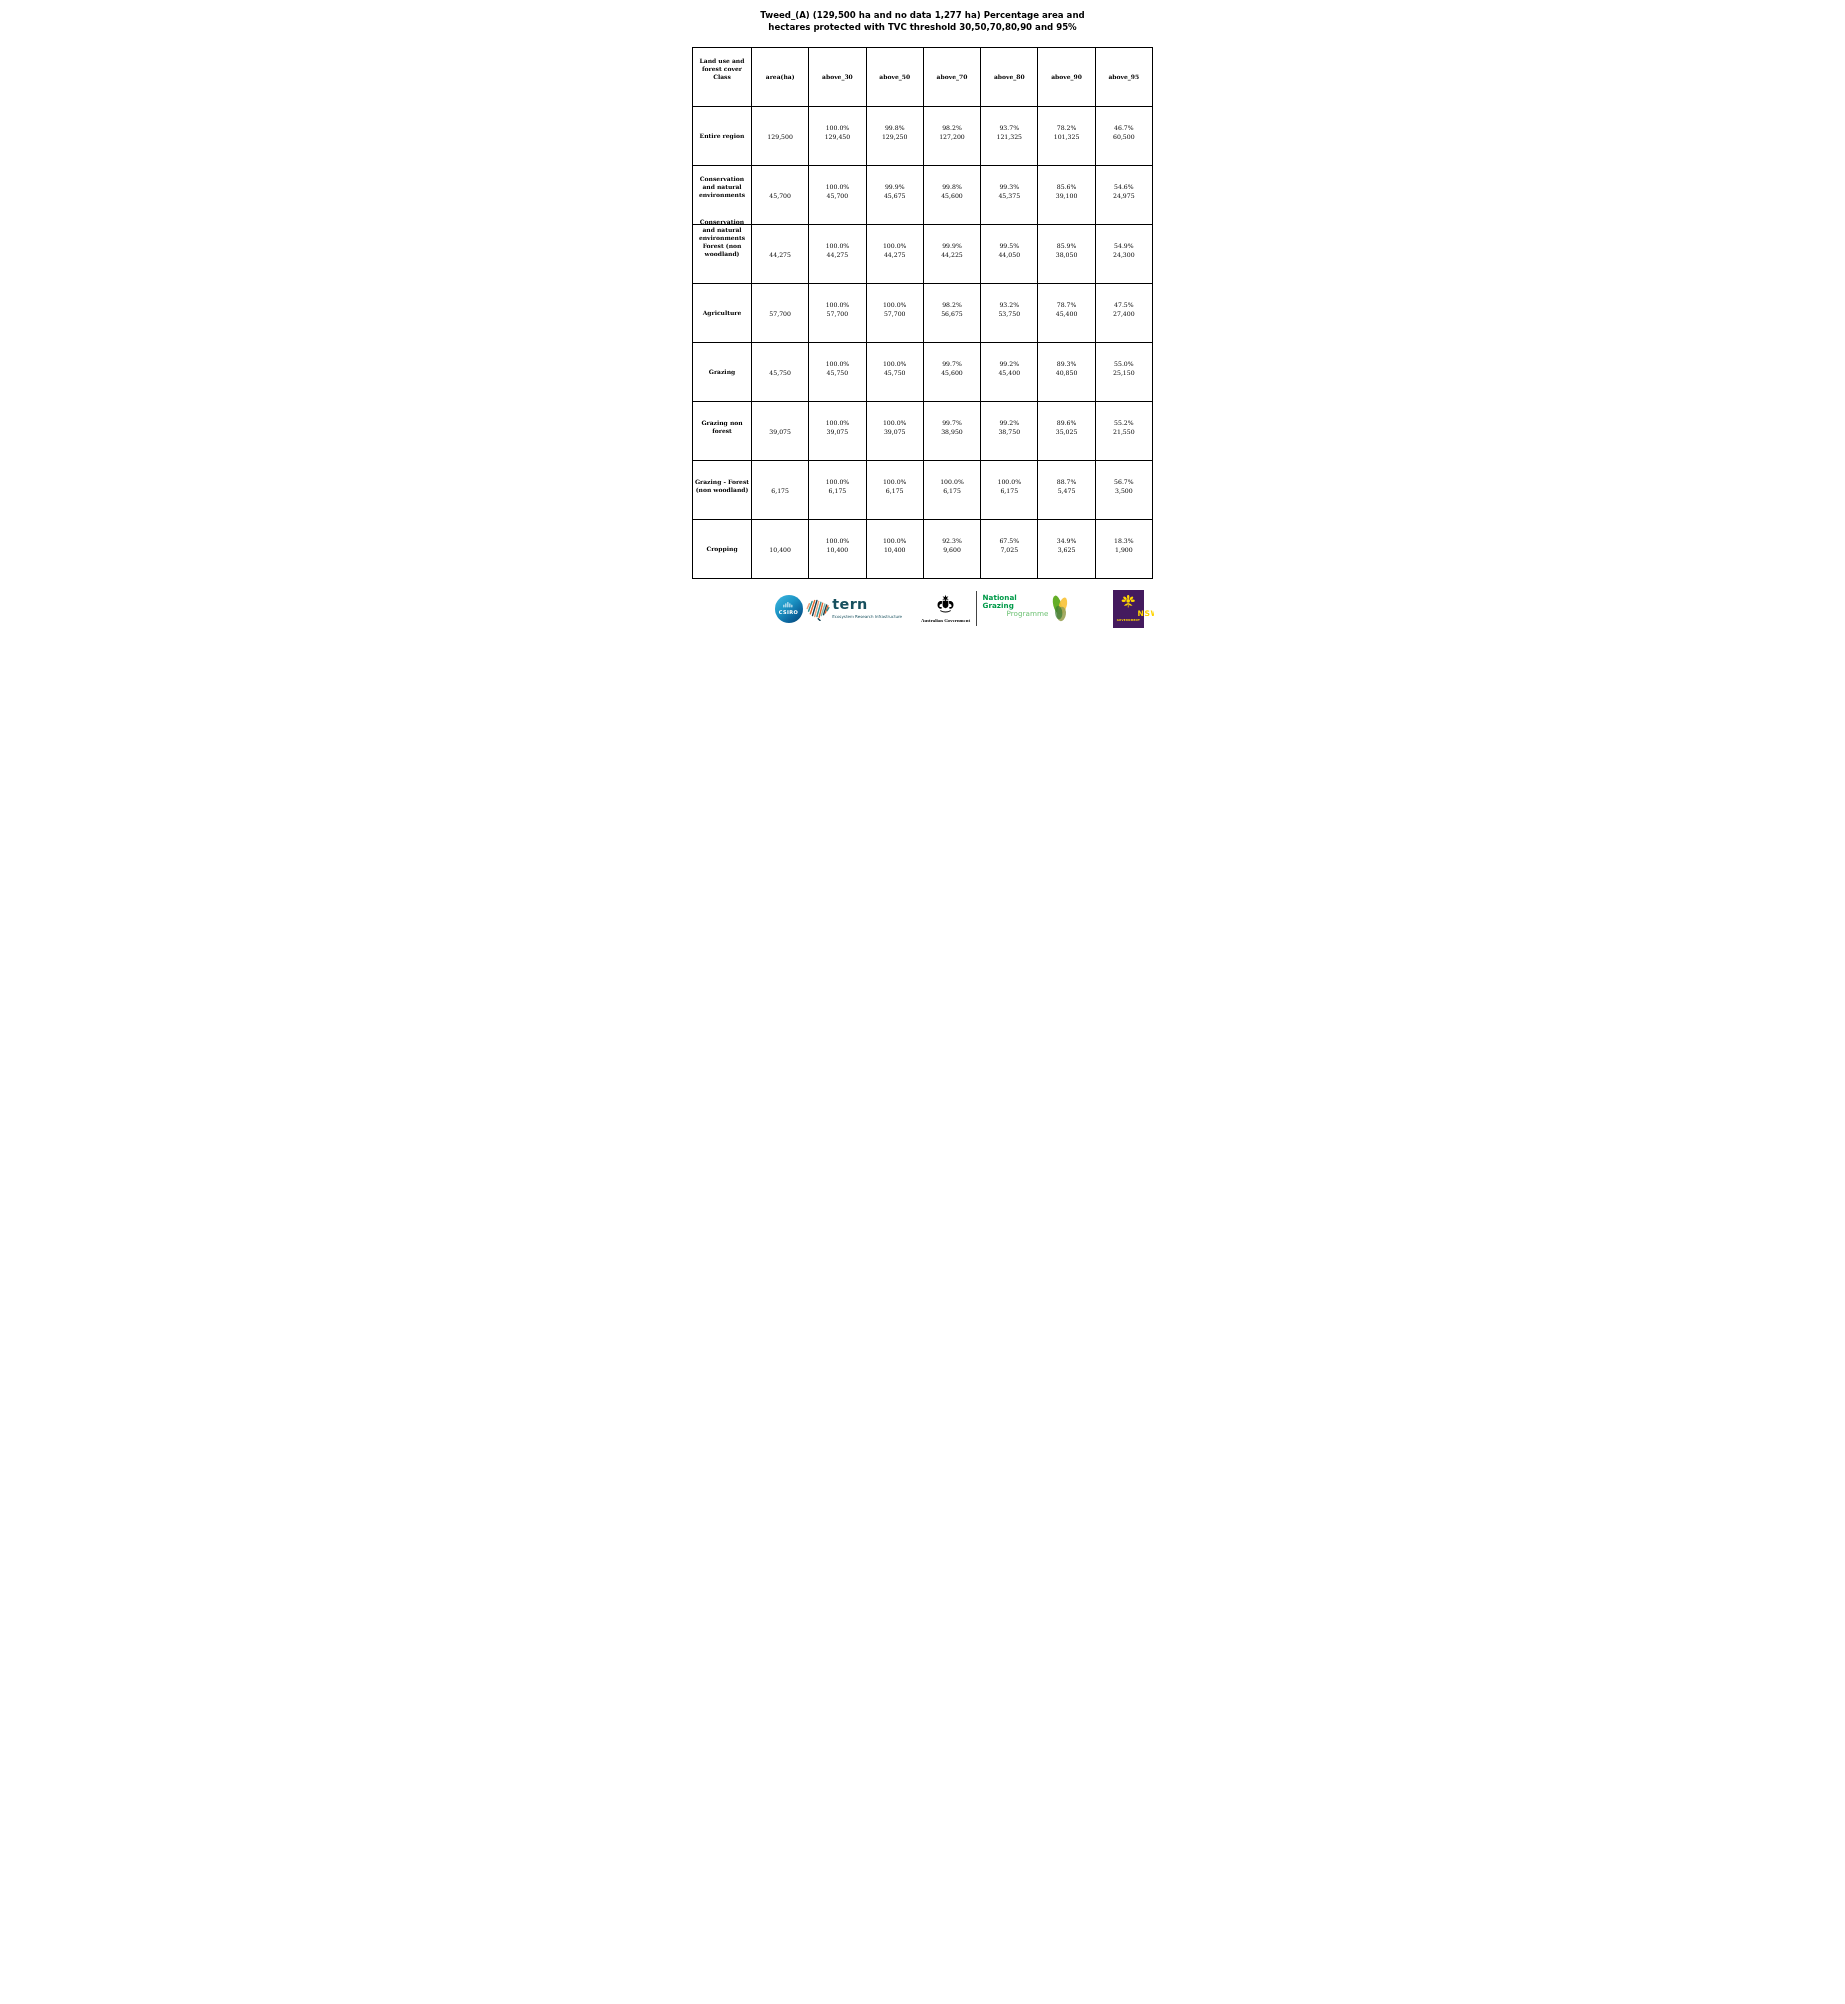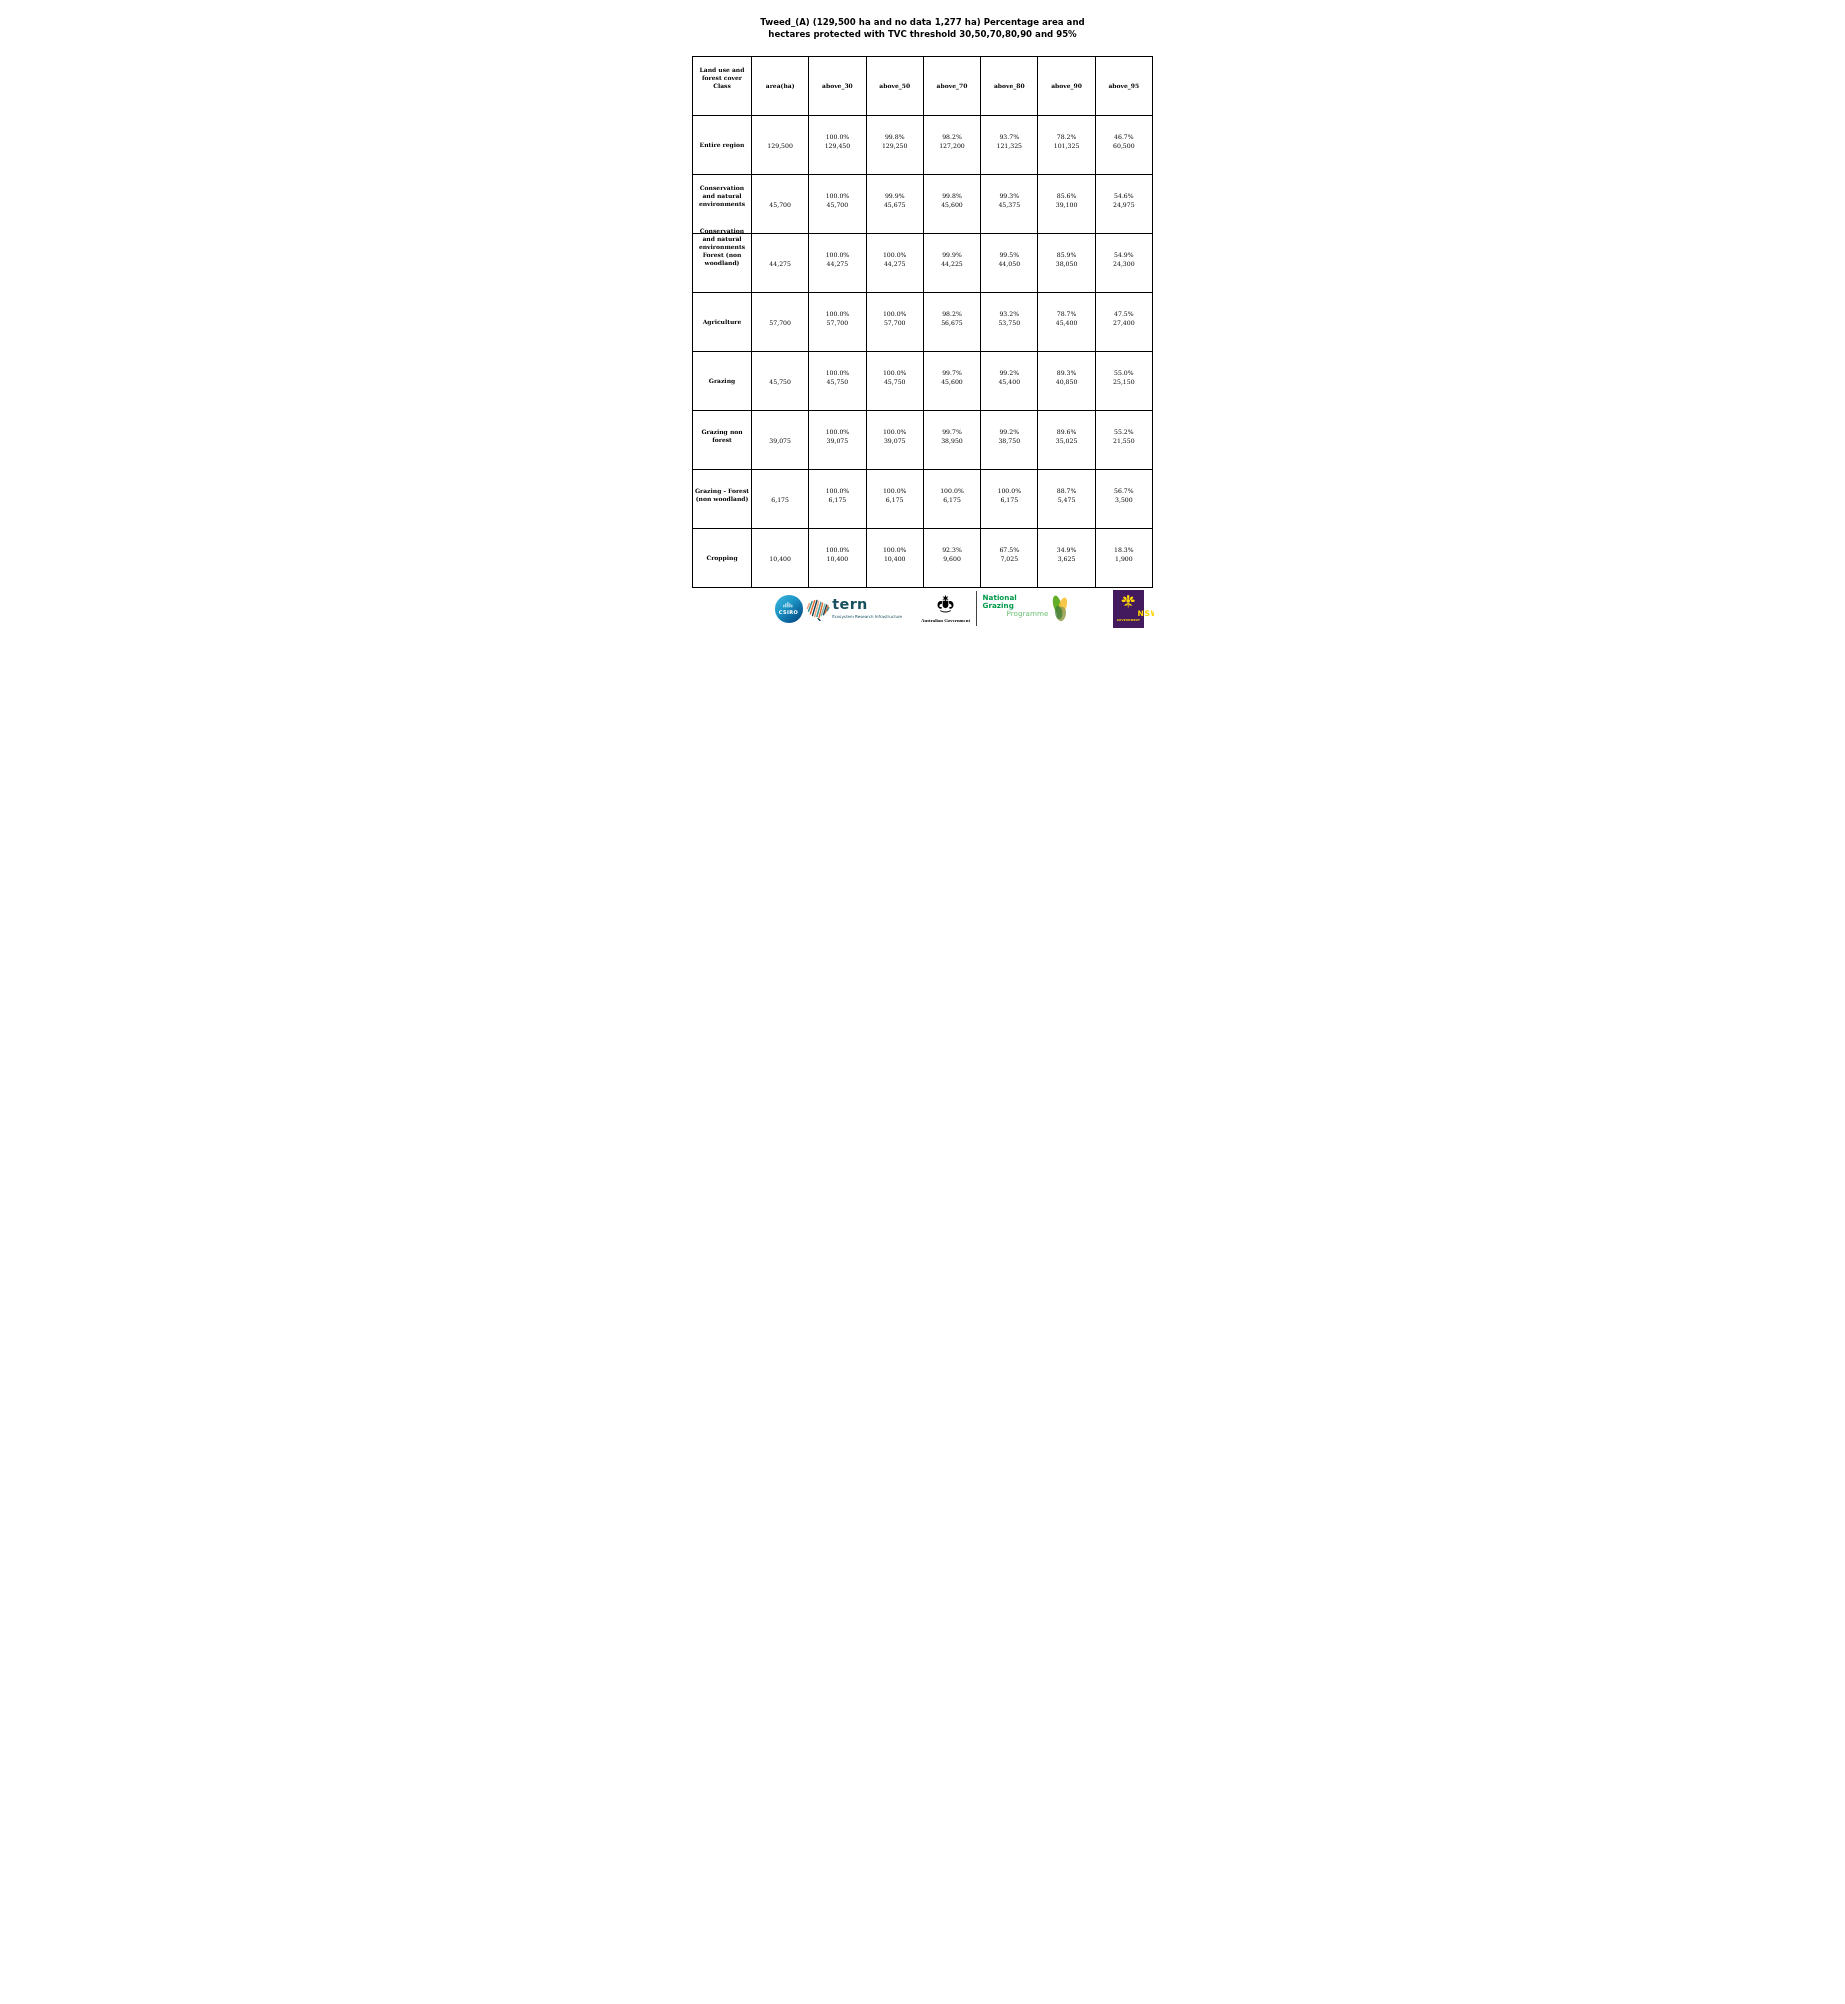--- a/index.html
+++ b/index.html
@@ -3,21 +3,21 @@
 <meta charset="utf-8">
 <style>
   html,body{margin:0;padding:0;background:#fff;}
   .page{
     width:462px;height:634px;margin:0 auto;background:#fff;color:#000;
     font-family:"DejaVu Serif", serif;position:relative;overflow:hidden;
   }
   .title{
     font-family:"DejaVu Sans", sans-serif;font-weight:bold;
     font-size:8.6px;line-height:1.42;text-align:center;
-    margin:16px;padding-top:0;
+    margin:9px;padding-top:0;
   }
   table.data-table{
     border-collapse:collapse;table-layout:fixed;
     width:461px;margin:13.6px auto 0 auto;
     border:1.2px solid #000;
   }
   th,td{
     border-left:0.6px solid #000;border-right:0.6px solid #000;
     border-top:1px solid #000;border-bottom:1px solid #000;
     padding:0;position:relative;background:#fff;

